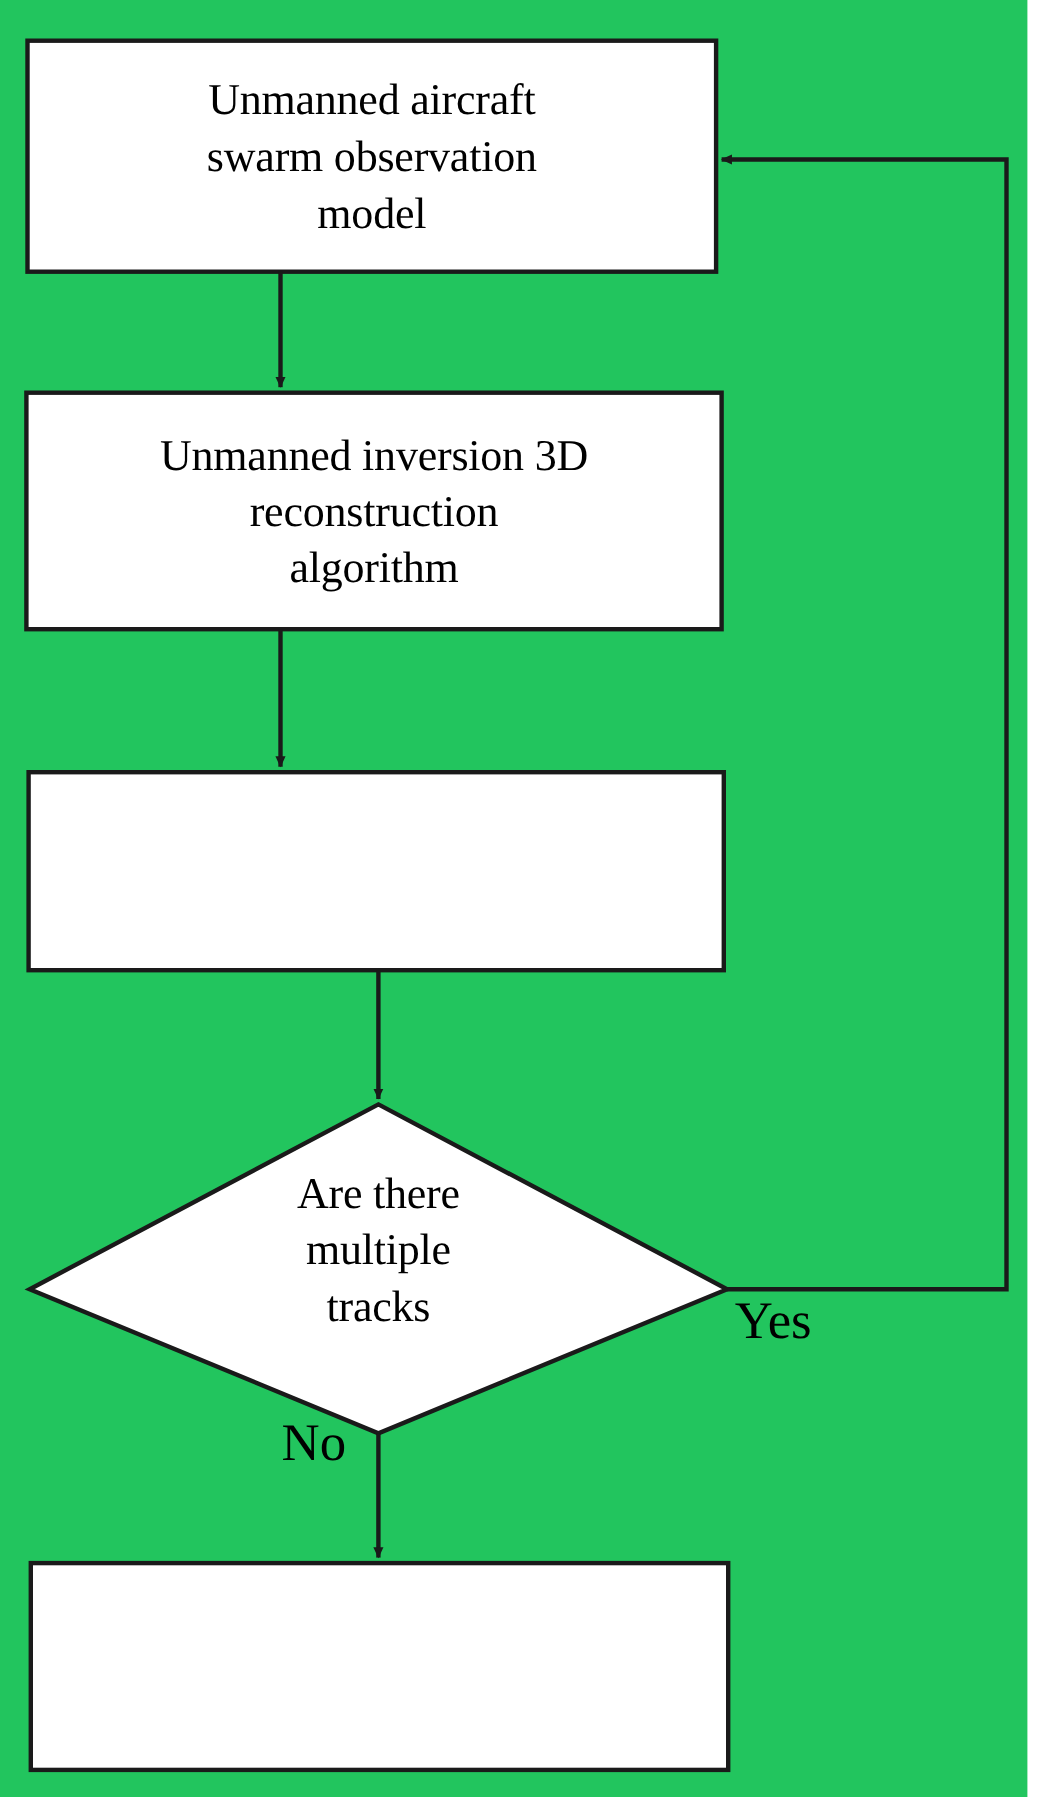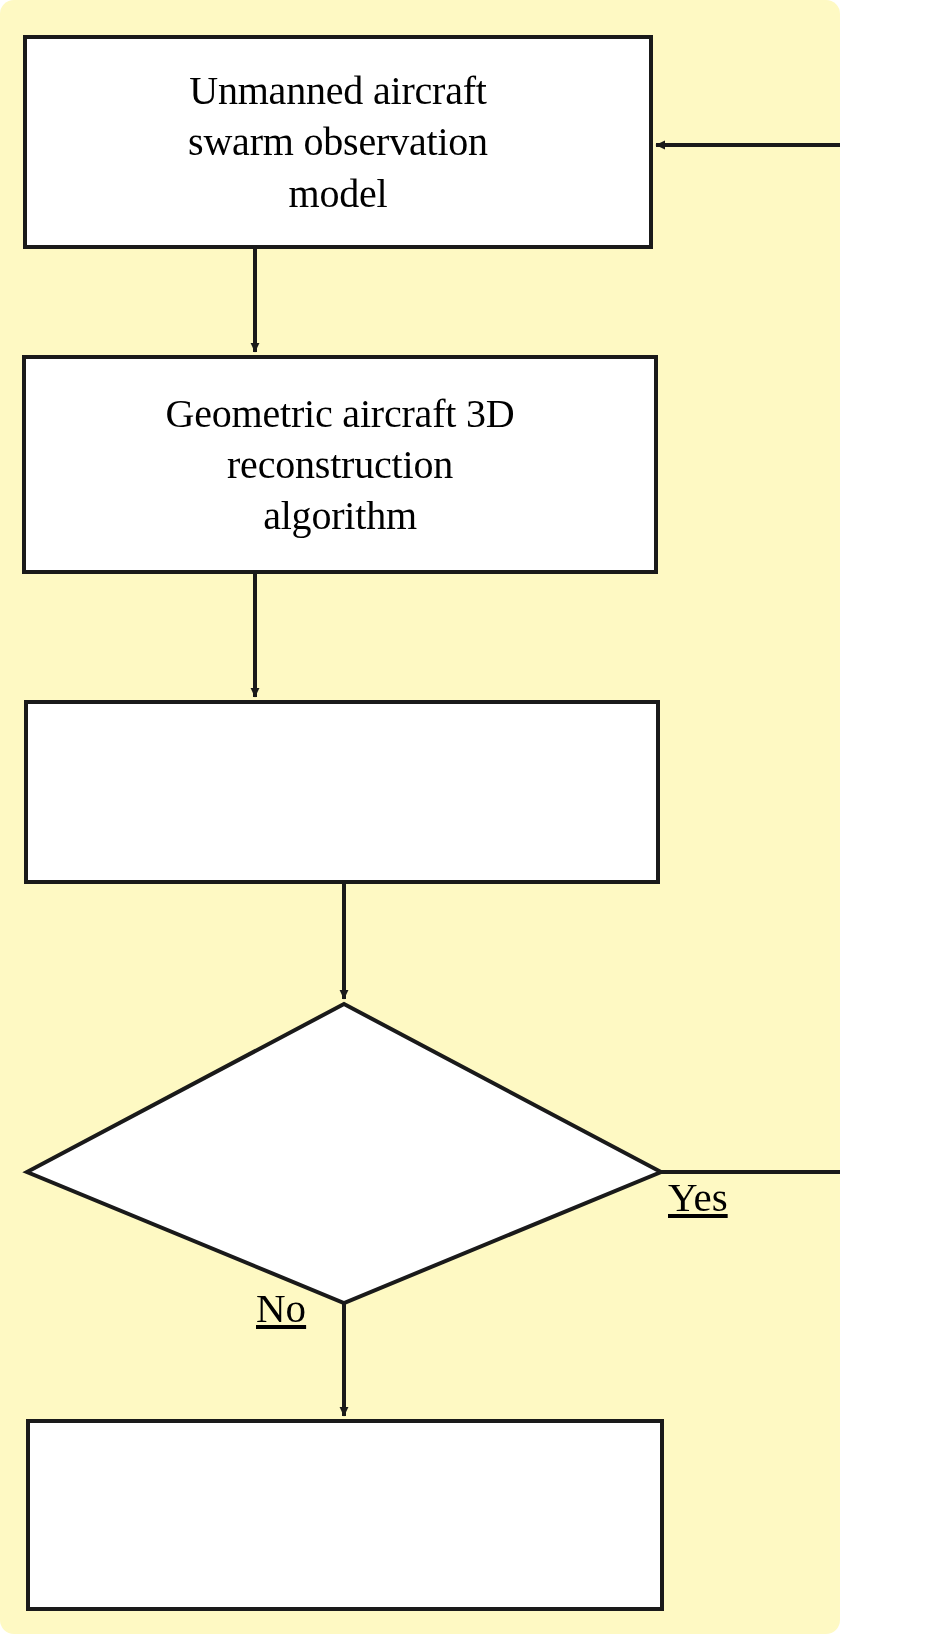--- a/index.html
+++ b/index.html
@@ -6,25 +6,24 @@
   html, body {
     margin: 0;
     padding: 0;
     background: #ffffff;
   }
   body {
     font-family: "Liberation Serif", "DejaVu Serif", serif;
   }
   #canvas {
     position: relative;
-    width: 840px;
+    width: 934px;
     height: 1634px;
-    background: #fef9c3;
+    background: #22c55e;
     overflow: hidden;
-    border-radius: 14px;
   }
   #flow-svg {
     position: absolute;
     left: 0;
     top: 0;
     width: 944px;
     height: 1634px;
   }
   .node-label {
     position: absolute;
@@ -35,24 +34,23 @@
     color: #000000;
     line-height: 1.28;
     white-space: pre-line;
     font-size: 40px;
     letter-spacing: -0.2px;
     pointer-events: none;
   }
   .edge-label {
     position: absolute;
     color: #000000;
-    font-size: 41px;
+    font-size: 48px;
     line-height: 1;
     white-space: nowrap;
-    text-decoration: underline;
   }
 </style>
 </head>
 <body>
 
 <div id="canvas">
 
   <svg id="flow-svg" viewBox="0 0 944 1634">
     <defs>
       <marker id="arrowhead" markerWidth="11" markerHeight="11" refX="9.4" refY="5" orient="auto" markerUnits="userSpaceOnUse">
@@ -78,24 +76,27 @@
 
     <line x1="344" y1="1303" x2="344" y2="1416" stroke="#1a1a1a" stroke-width="4" marker-end="url(#arrowhead)"></line>
 
     <polyline points="661,1172 915,1172 915,145 656,145" fill="none" stroke="#1a1a1a" stroke-width="4" marker-end="url(#arrowhead)"></polyline>
   </svg>
 
   <div class="node-label" style="left:25px; top:37px; width:626px; height:210px;">Unmanned aircraft
 swarm observation
 model</div>
 
-  <div class="node-label" style="left:24px; top:357px; width:632px; height:215px;">Geometric aircraft 3D
+  <div class="node-label" style="left:24px; top:357px; width:632px; height:215px;">Unmanned inversion 3D
 reconstruction
 algorithm</div>
 
 
+  <div class="node-label" style="left:184px; top:1022px; width:320px; height:228px;">Are there
+multiple
+tracks</div>
 
 
   <div class="edge-label" style="left:668px; top:1177px;">Yes</div>
 
   <div class="edge-label" style="left:256px; top:1288px;">No</div>
 
 </div>
 
 </body></html>

